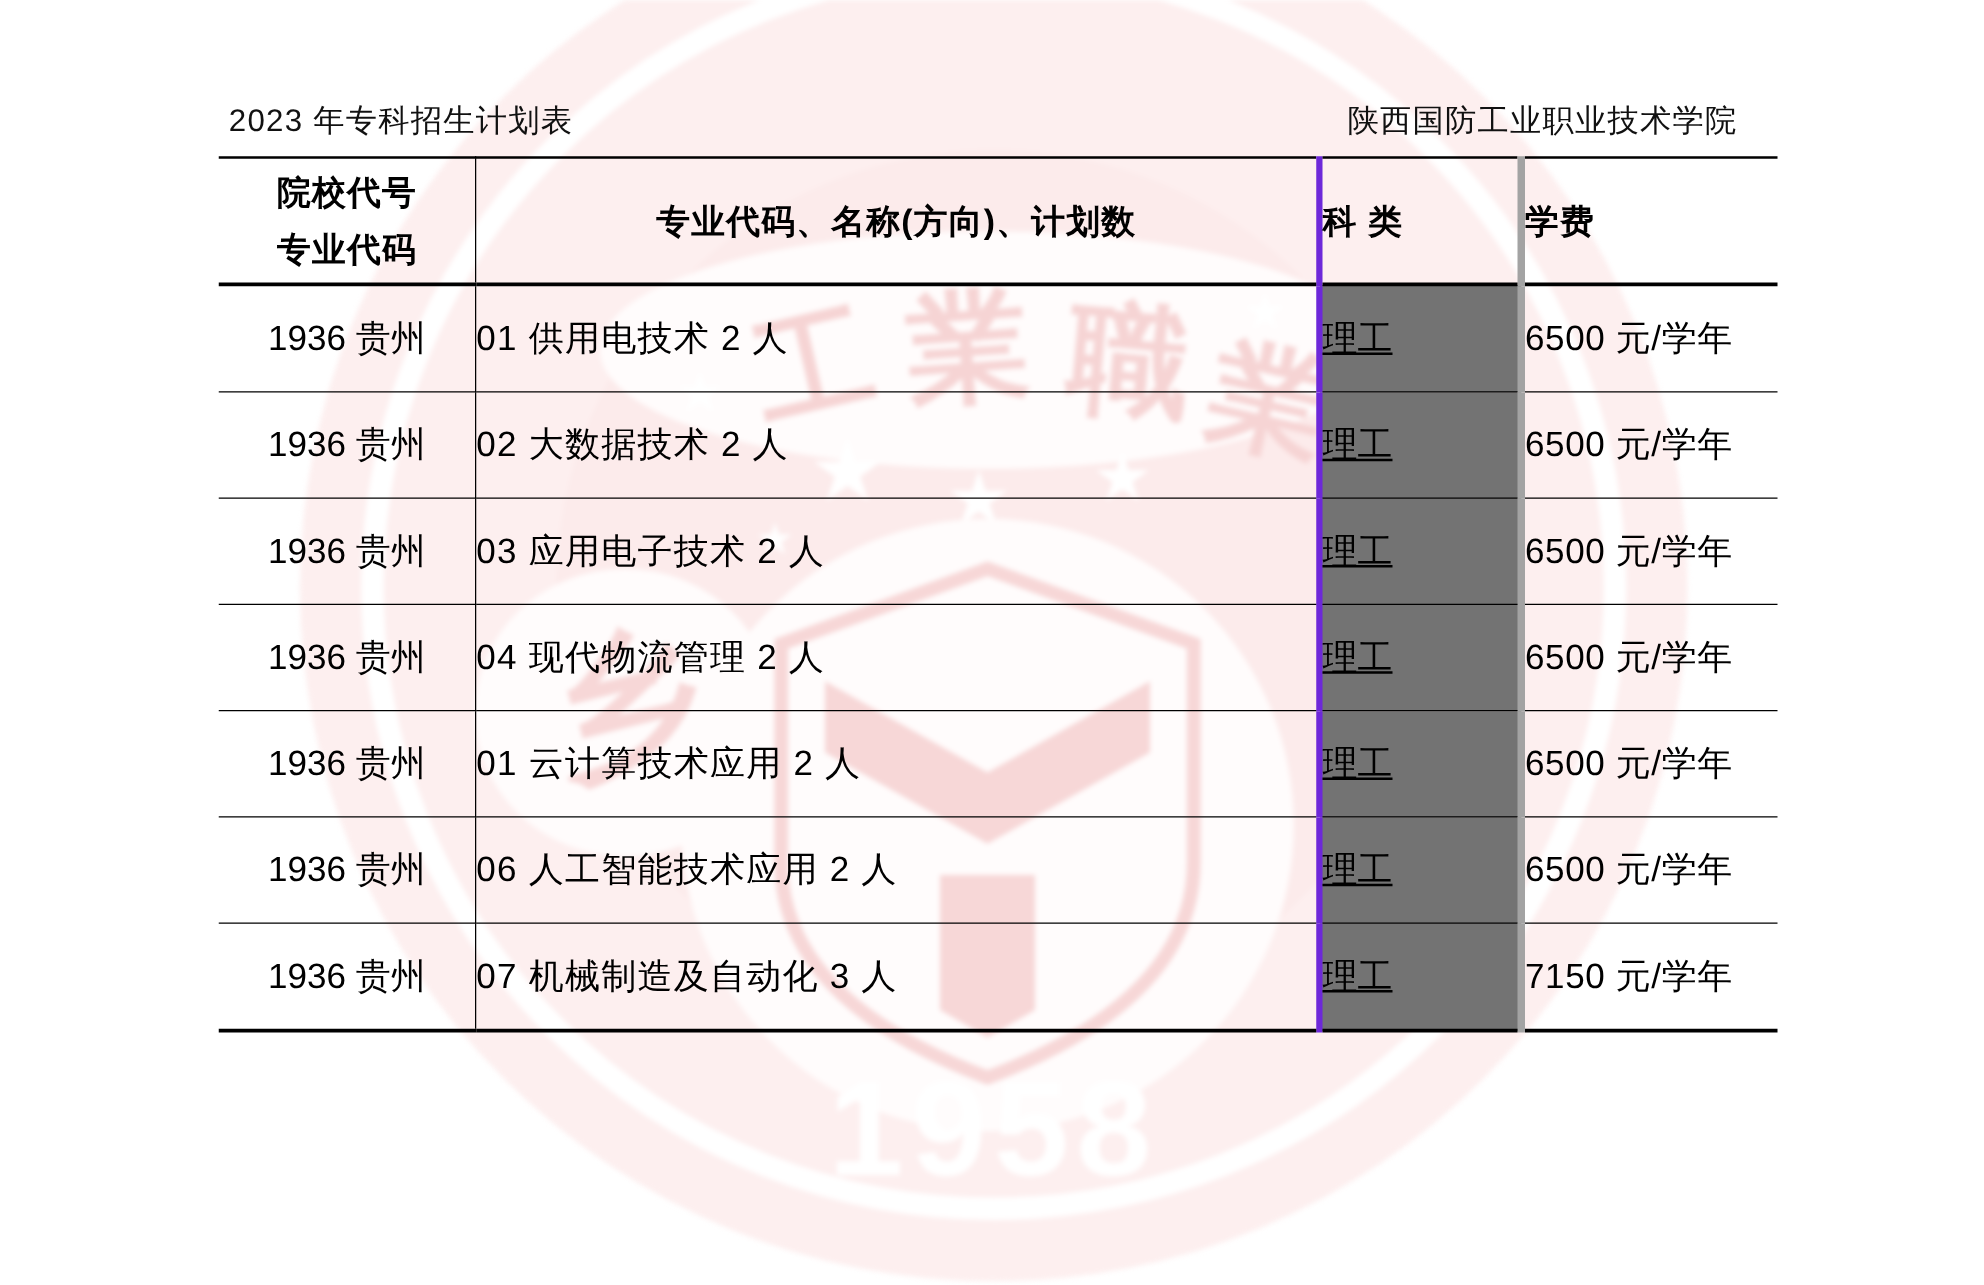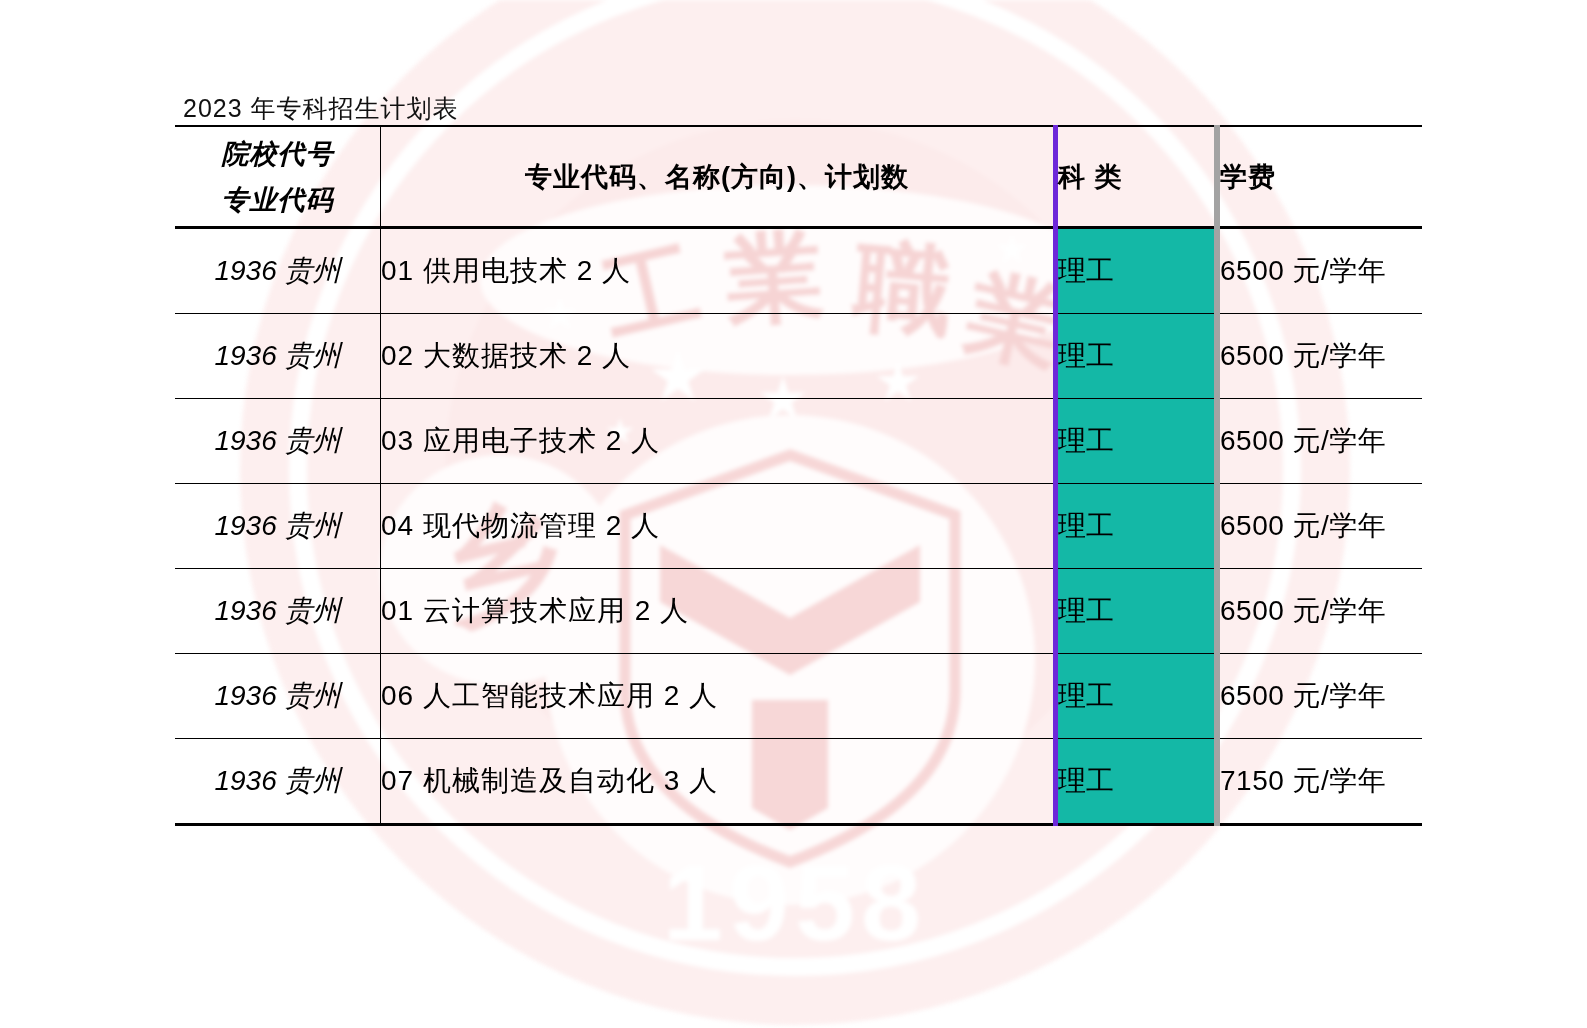--- a/index.html
+++ b/index.html
@@ -5,39 +5,39 @@
   html,body{margin:0;padding:0;}
   body{font-family:"Liberation Sans","DejaVu Sans",sans-serif;}
   .page{position:relative;width:1587px;height:1028px;background:#ffffff;overflow:hidden;}
 
   
   .watermark{position:absolute;left:0;top:0;z-index:0;filter:blur(2px);}
   .watermark text{font-family:"Liberation Sans","DejaVu Sans",sans-serif;}
 
   
   .doc{position:absolute;inset:0;z-index:1;}
-  .titlebar{position:absolute;left:183px;top:92px;width:1207px;display:flex;
+  .titlebar{position:absolute;left:183px;top:80px;width:1207px;display:flex;
             justify-content:space-between;align-items:flex-end;
             font-size:25px;color:#111;letter-spacing:1px;}
   table.plan{position:absolute;left:175px;top:125px;width:1235px;
              border-collapse:collapse;table-layout:fixed;
              font-size:28px;color:#000;border-top:2px solid #000;}
   table.plan th,table.plan td{padding:0;margin:0;}
-  th.c1,td.c1{width:205px;border-right:1px solid #000;text-align:center;font-style:italic;}
+  th.c1,td.c1{width:205px;border-right:1px solid #000;text-align:center;}
   th.c2,td.c2{width:672px;border-right:5px solid #6d28d9;}
   th.c3,td.c3{width:156px;border-right:6px solid #a3a3a3;text-align:left;}
   th.c4,td.c4{width:202px;text-align:left;}
   thead th{height:99px;border-bottom:3px solid #000;font-weight:bold;
            font-size:27px;letter-spacing:1px;vertical-align:middle;}
   th.c1 .l{line-height:46px;}
   th.c2{text-align:center;}
   tbody td{height:84px;border-bottom:1px solid #000;vertical-align:middle;}
   tbody tr:last-child td{border-bottom:3px solid #000;}
   td.c2{text-align:left;padding-left:18px;letter-spacing:1px;}
-  td.c3{background:#14b8a6;}
+  td.c3{background:#737373;text-decoration:underline;}
   td.c4{letter-spacing:0.5px;}
 </style>
 </head>
 <body>
 
 <div class="page">
 
   <svg class="watermark" width="1587" height="1028" viewBox="0 0 1587 1028">
     <defs>
       <polygon id="star" points="0,-1 0.2245,-0.309 0.951,-0.309 0.3633,0.118 0.5878,0.809 0,0.382 -0.5878,0.809 -0.3633,0.118 -0.951,-0.309 -0.2245,-0.309"></polygon>
@@ -69,20 +69,21 @@
     <path d="M660,545 L790,618 L920,545 L920,602 L790,675 L660,602 Z" fill="#f7d7d7"></path>
     <path d="M752,700 L828,700 L828,808 L790,830 L752,808 Z" fill="#f7d7d7"></path>
 
     <text x="795" y="940" text-anchor="middle" font-size="108" font-weight="bold" letter-spacing="6" fill="#ffffff">1958</text>
   </svg>
 
   <div class="doc">
 
     <div class="titlebar">
       <span>2023 年专科招生计划表</span>
+      <span>陕西国防工业职业技术学院</span>
     </div>
 
     <table class="plan">
       <thead>
         <tr>
           <th class="c1">
             <div class="l">院校代号</div>
             <div class="l">专业代码</div>
           </th>
           <th class="c2">专业代码、名称(方向)、计划数</th>

